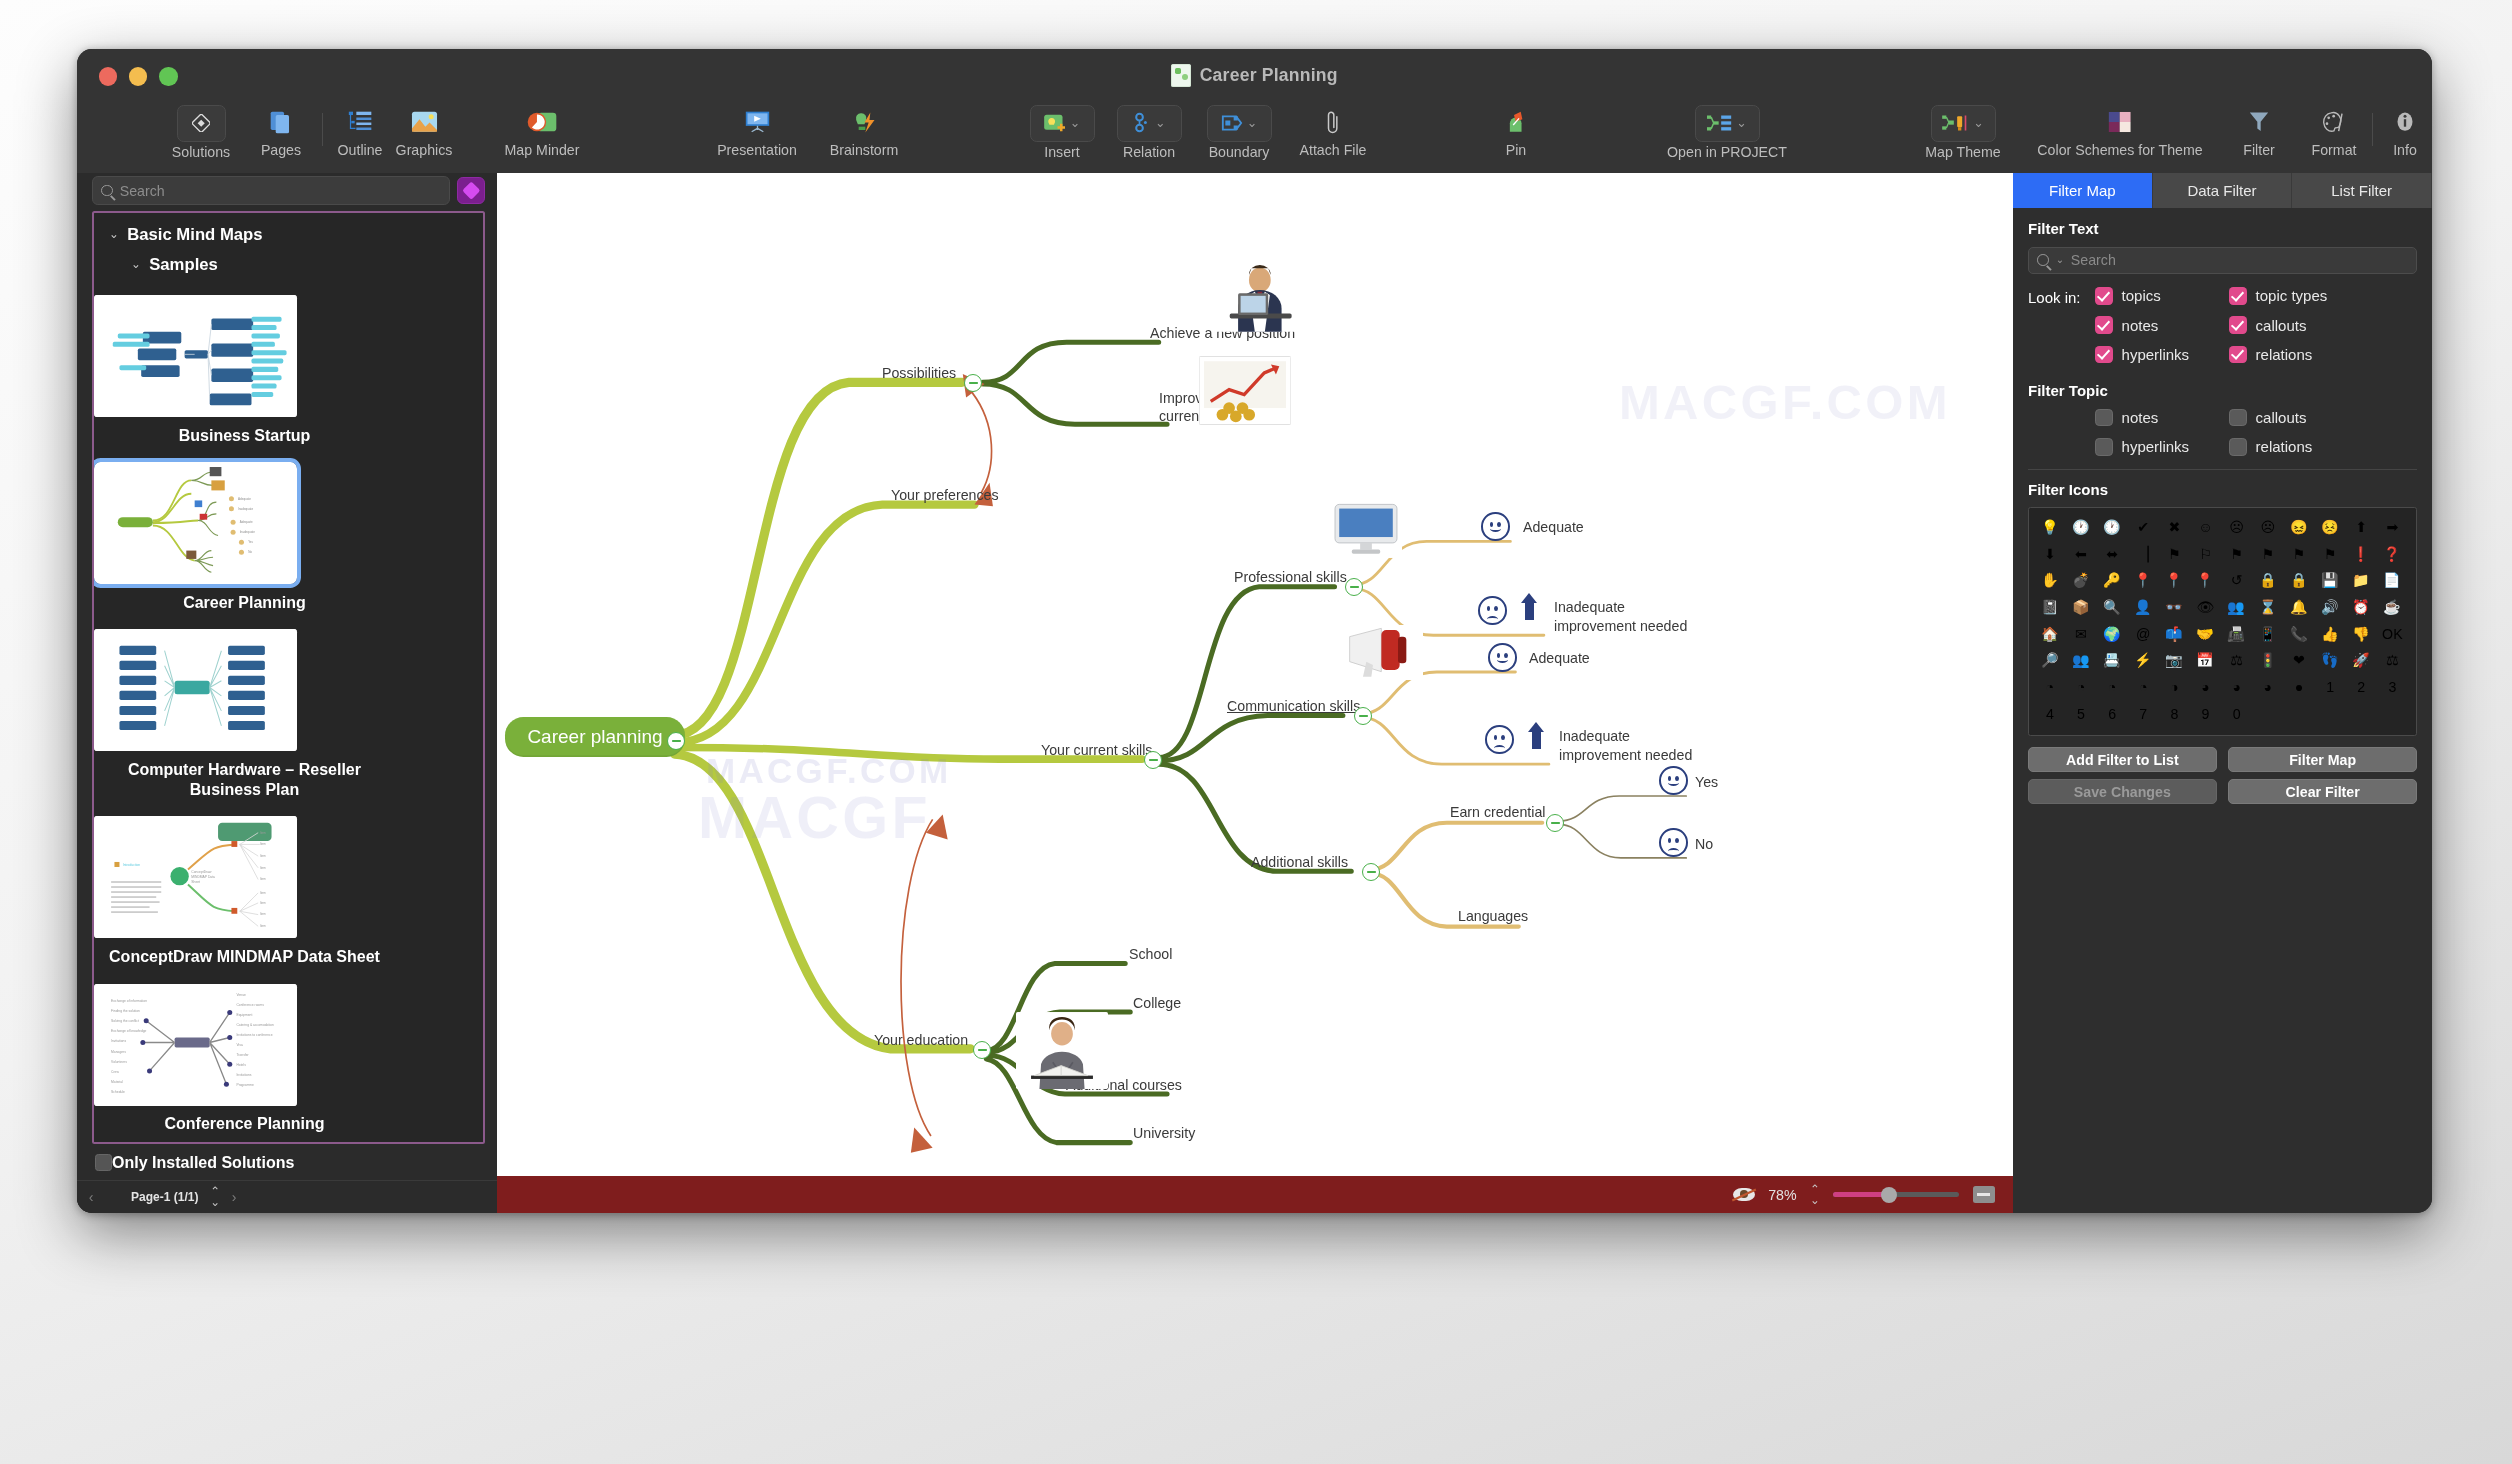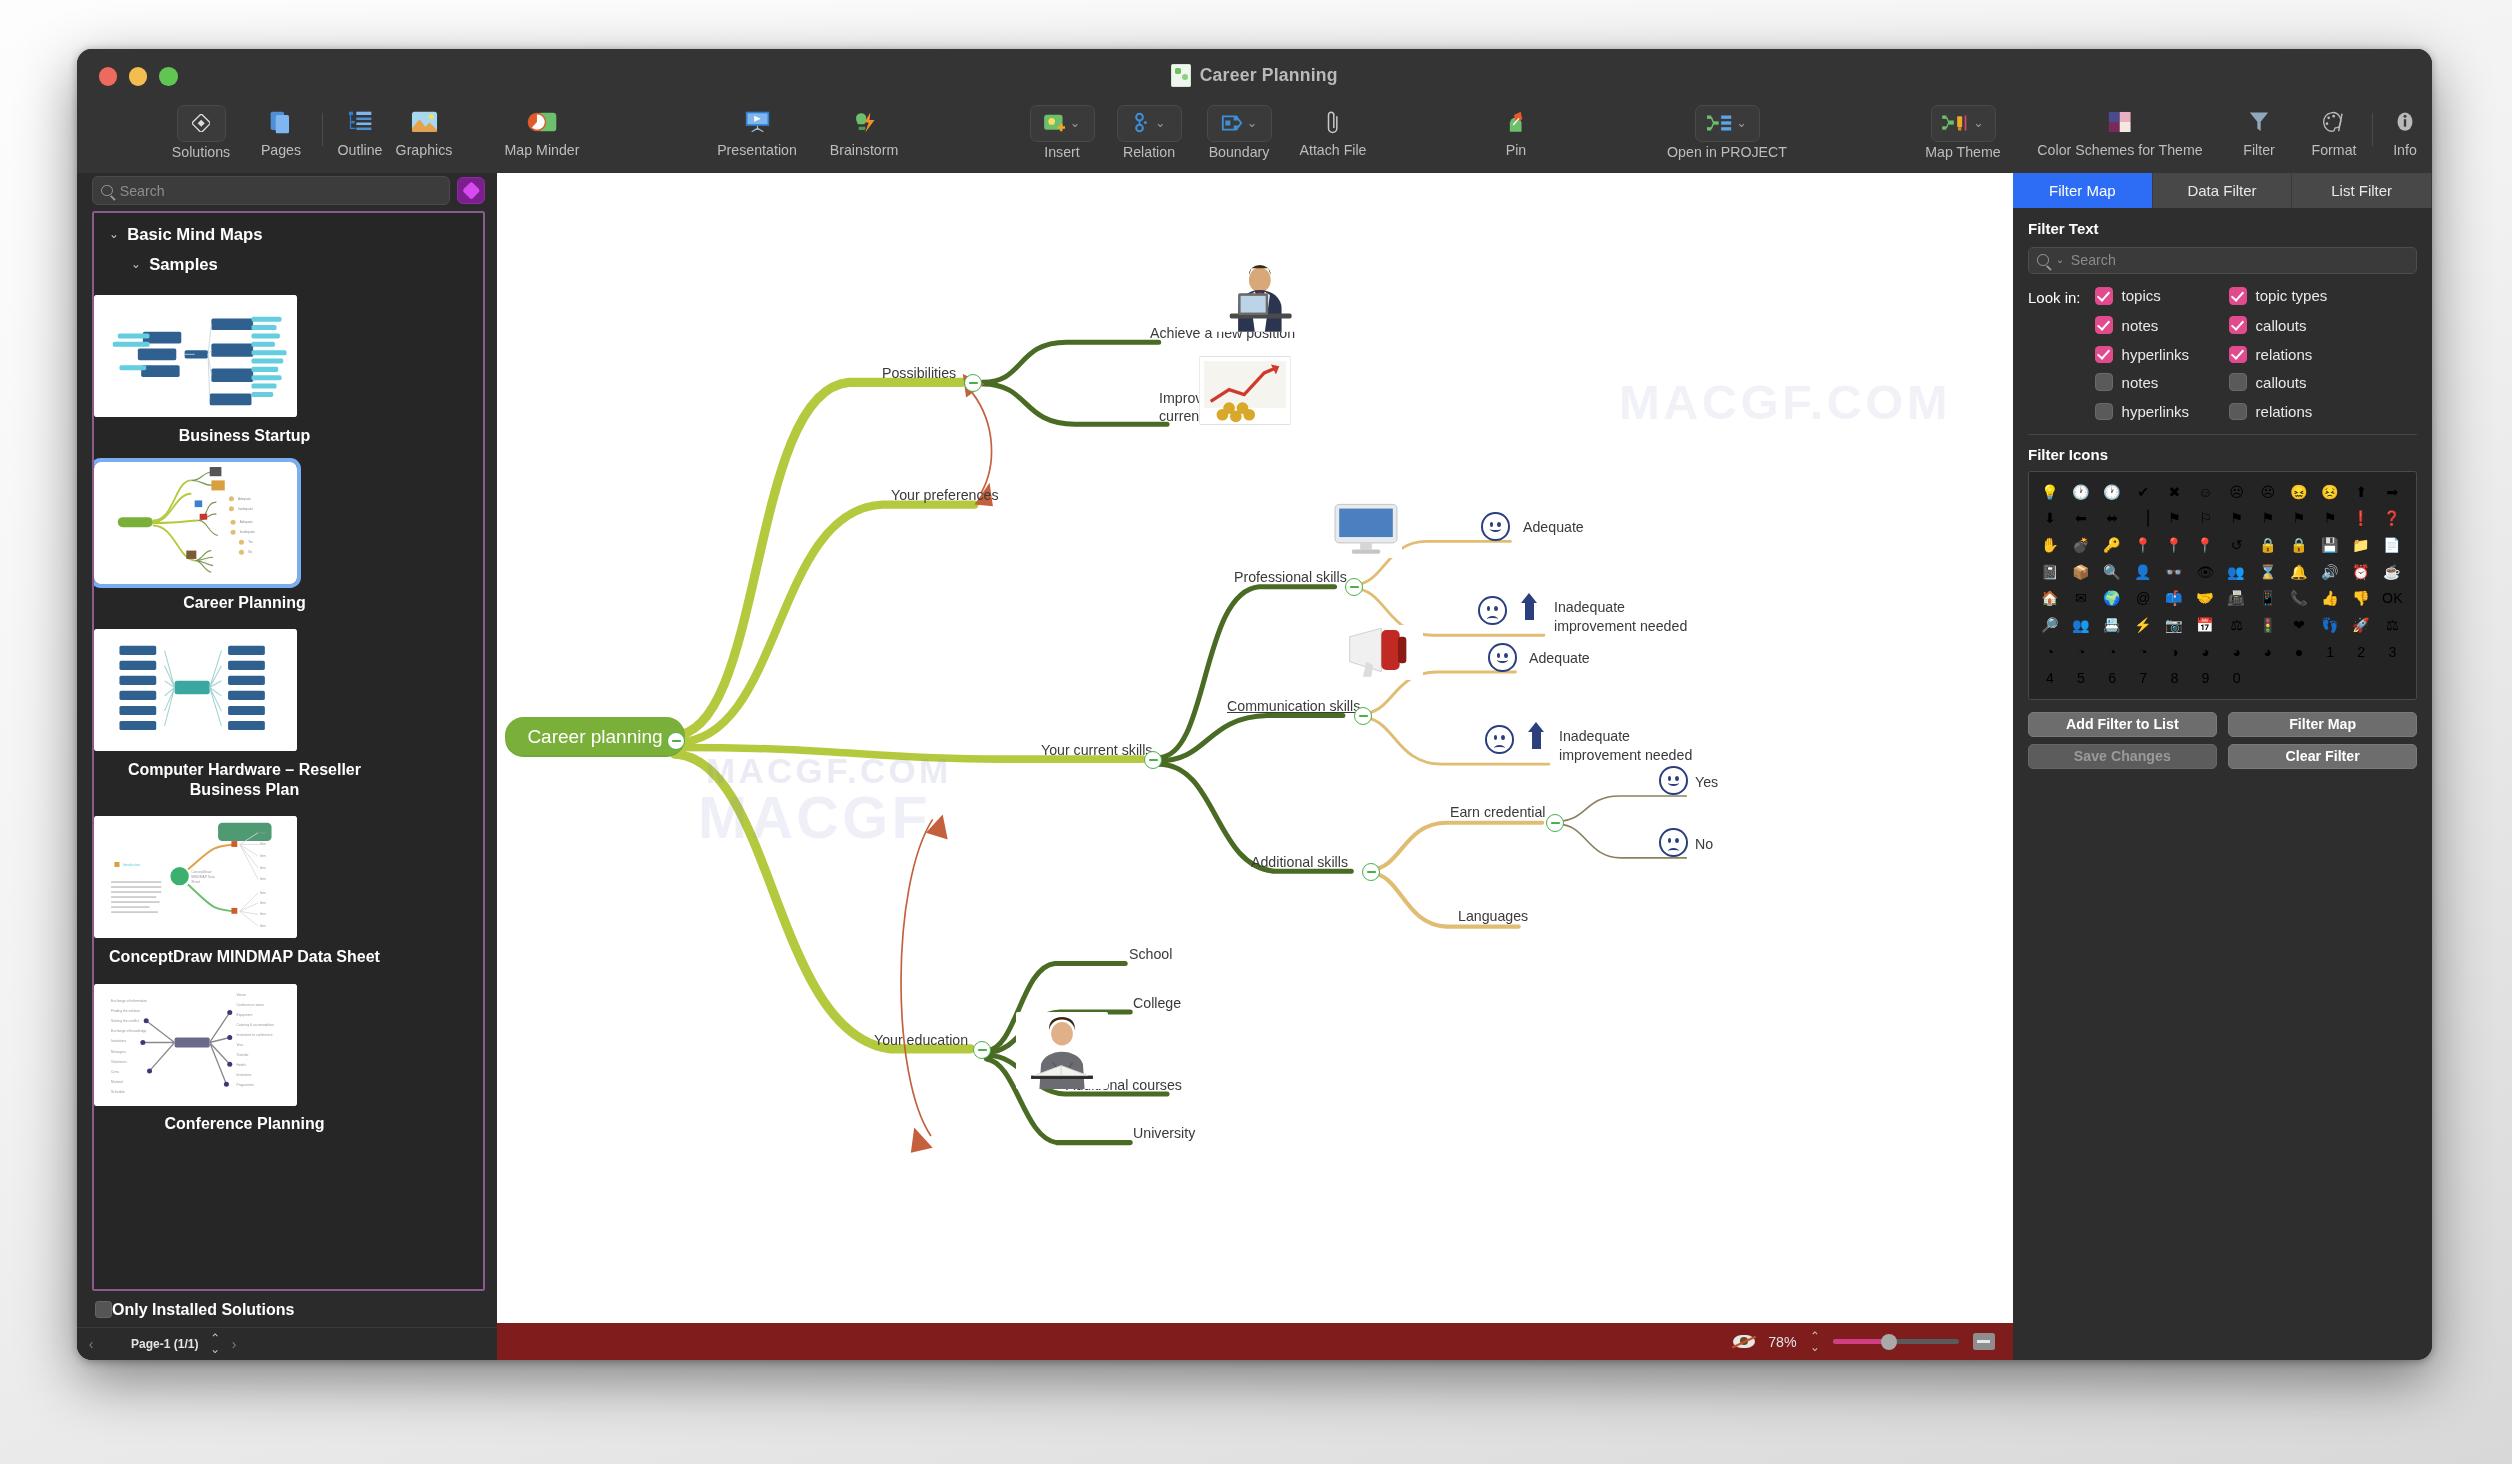--- a/index.html
+++ b/index.html
@@ -10,21 +10,21 @@
     overflow: hidden;
   }
   body {
     background: linear-gradient(160deg,#fdfdfd 0%,#f2f2f2 45%,#d8d8d8 100%);
   }
 
   
   .window {
     position: absolute;
     left: 77px; top: 49px;
-    width: 2355px; height: 1311px;
+    width: 2355px; height: 1164px;
     background: #2b2b2b;
     border-radius: 15px;
     box-shadow: 0 20px 59px rgba(0,0,0,.45), 0 1.7px 8.4px rgba(0,0,0,.3);
     overflow: hidden;
     display: flex;
     flex-direction: column;
   }
 
   
   .titlebar {
@@ -1026,20 +1026,21 @@
             <span class="cb on"></span>
             <span class="cb-label">hyperlinks</span>
           </div>
           <div class="chk-row">
             <span class="cb on"></span>
             <span class="cb-label">relations</span>
           </div>
         </div>
       </div>
 
+      <div class="sec-title" style="padding-top:18.4px;">Filter Topic</div>
       <div class="lookin" style="padding-top:10px;">
         <div class="lookin-label"></div>
         <div class="chk-grid">
           <div class="chk-row">
             <span class="cb off"></span>
             <span class="cb-label">notes</span>
           </div>
           <div class="chk-row">
             <span class="cb off"></span>
             <span class="cb-label">callouts</span>

